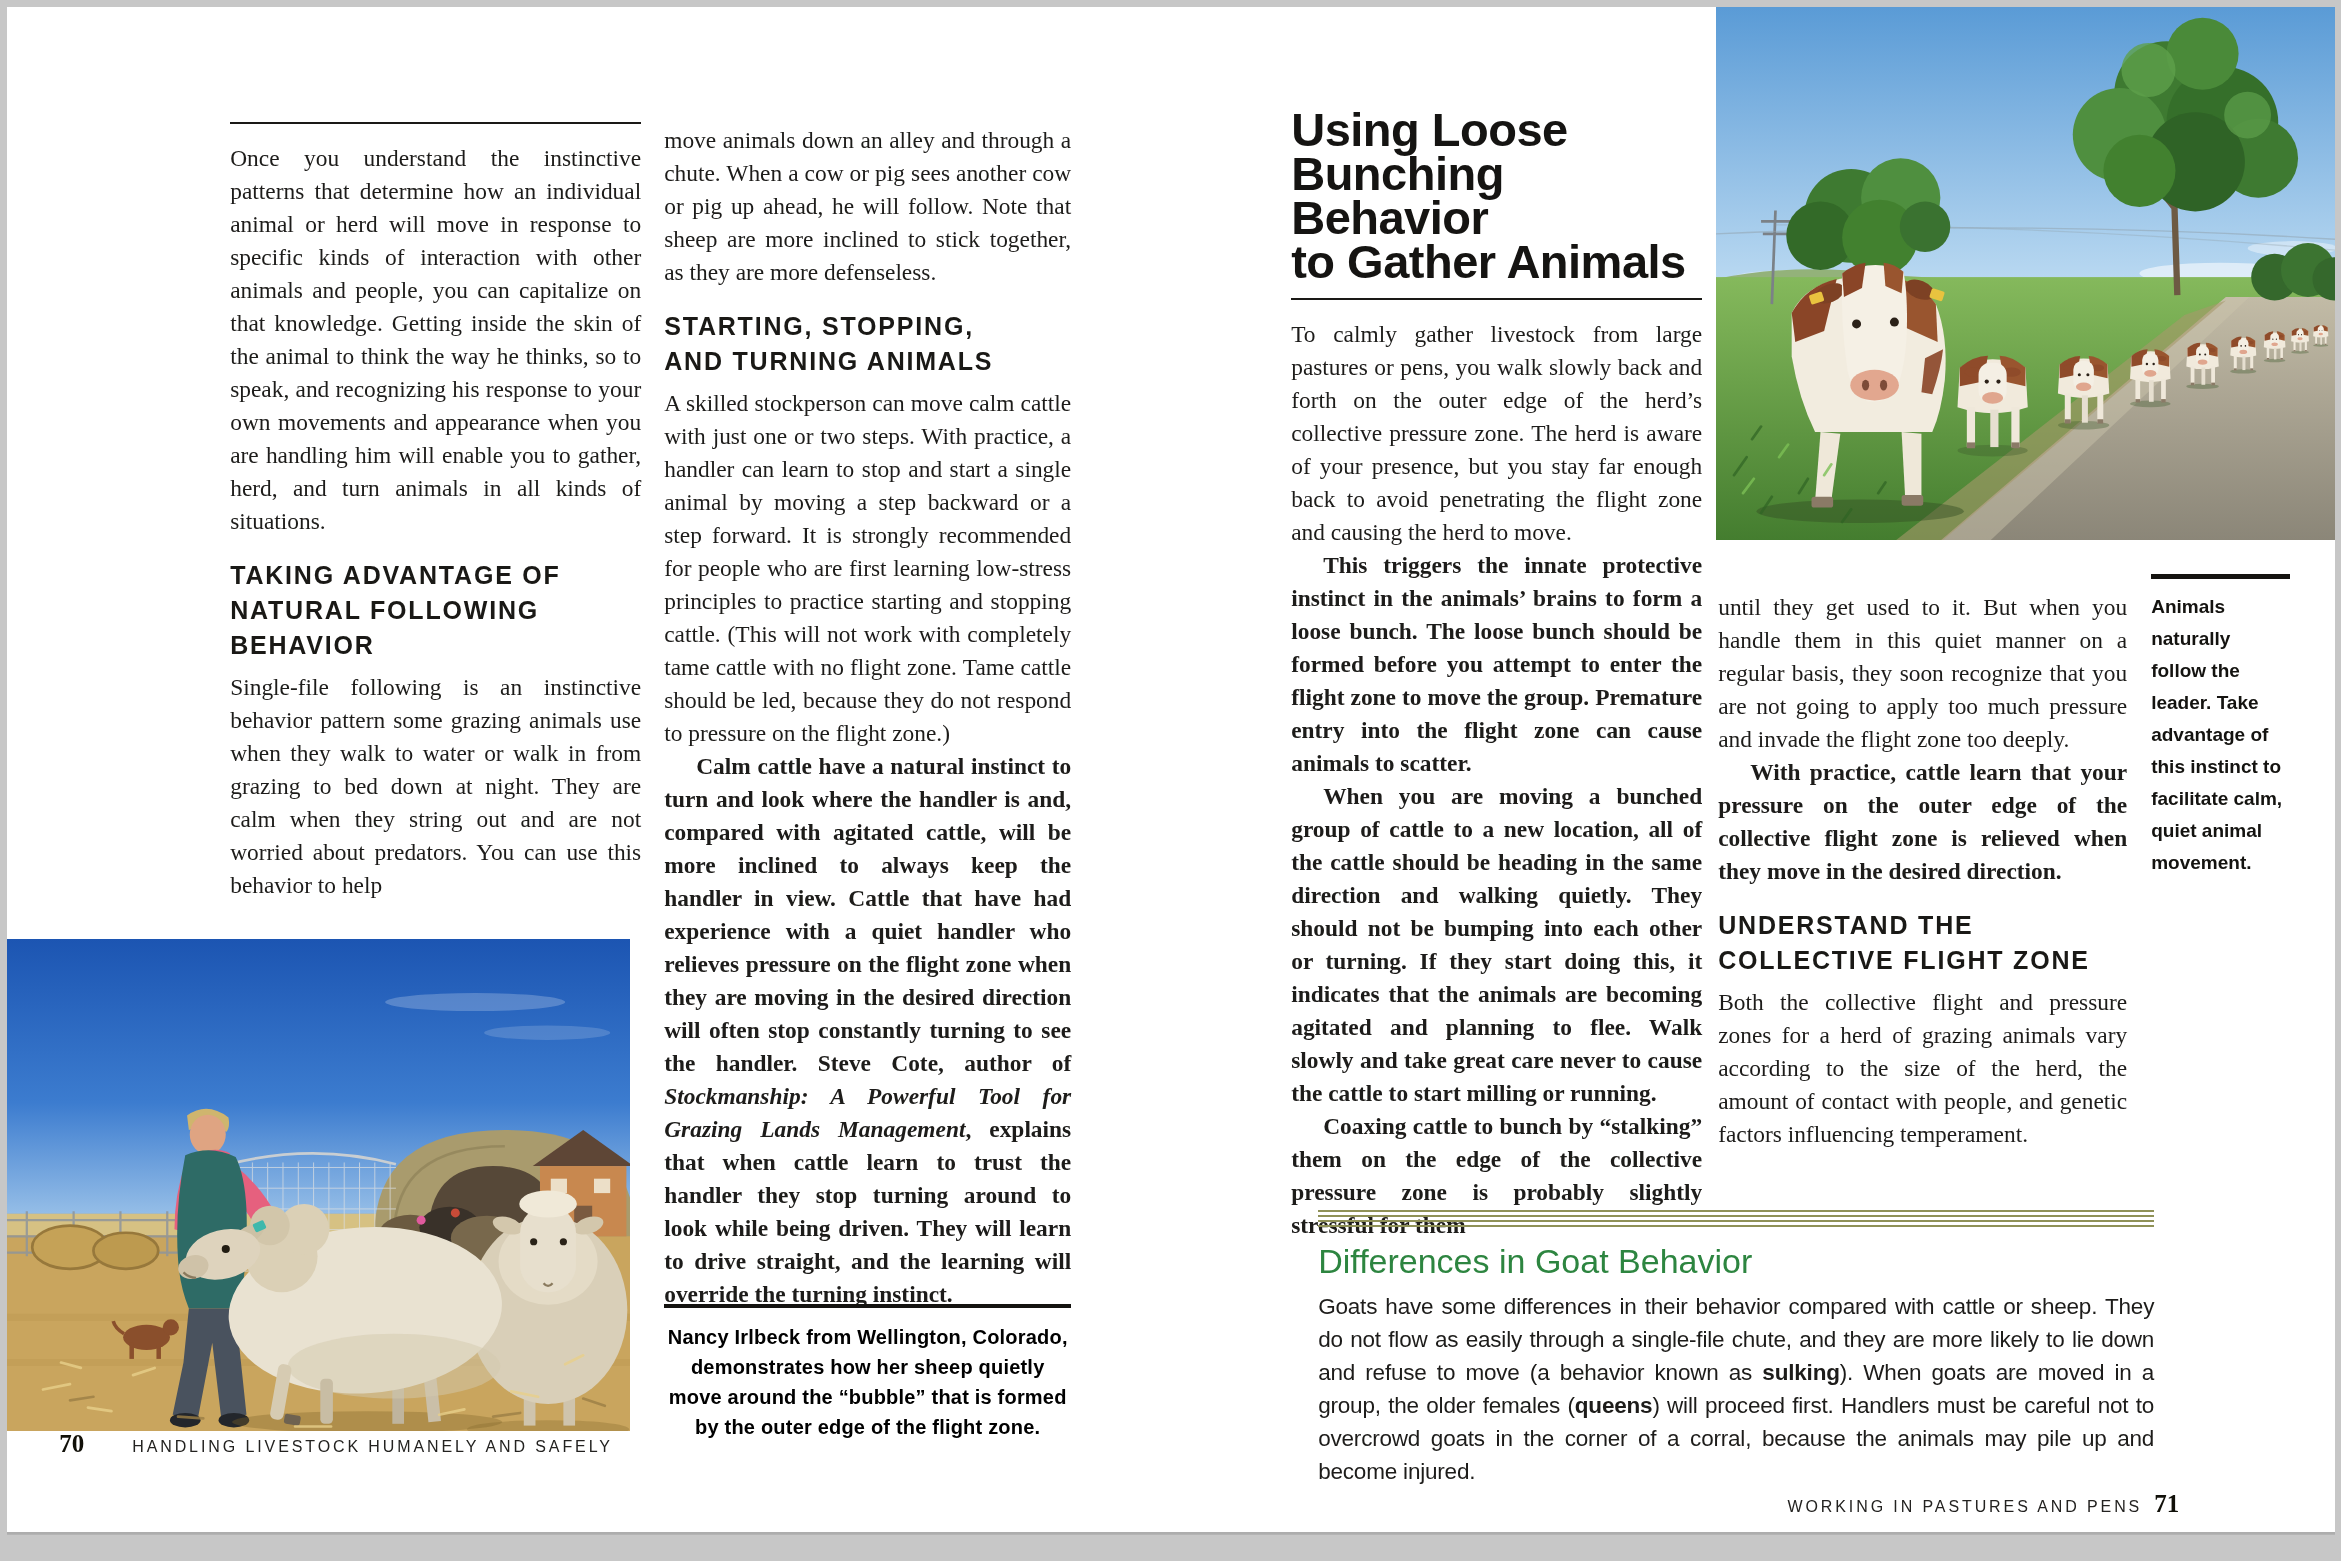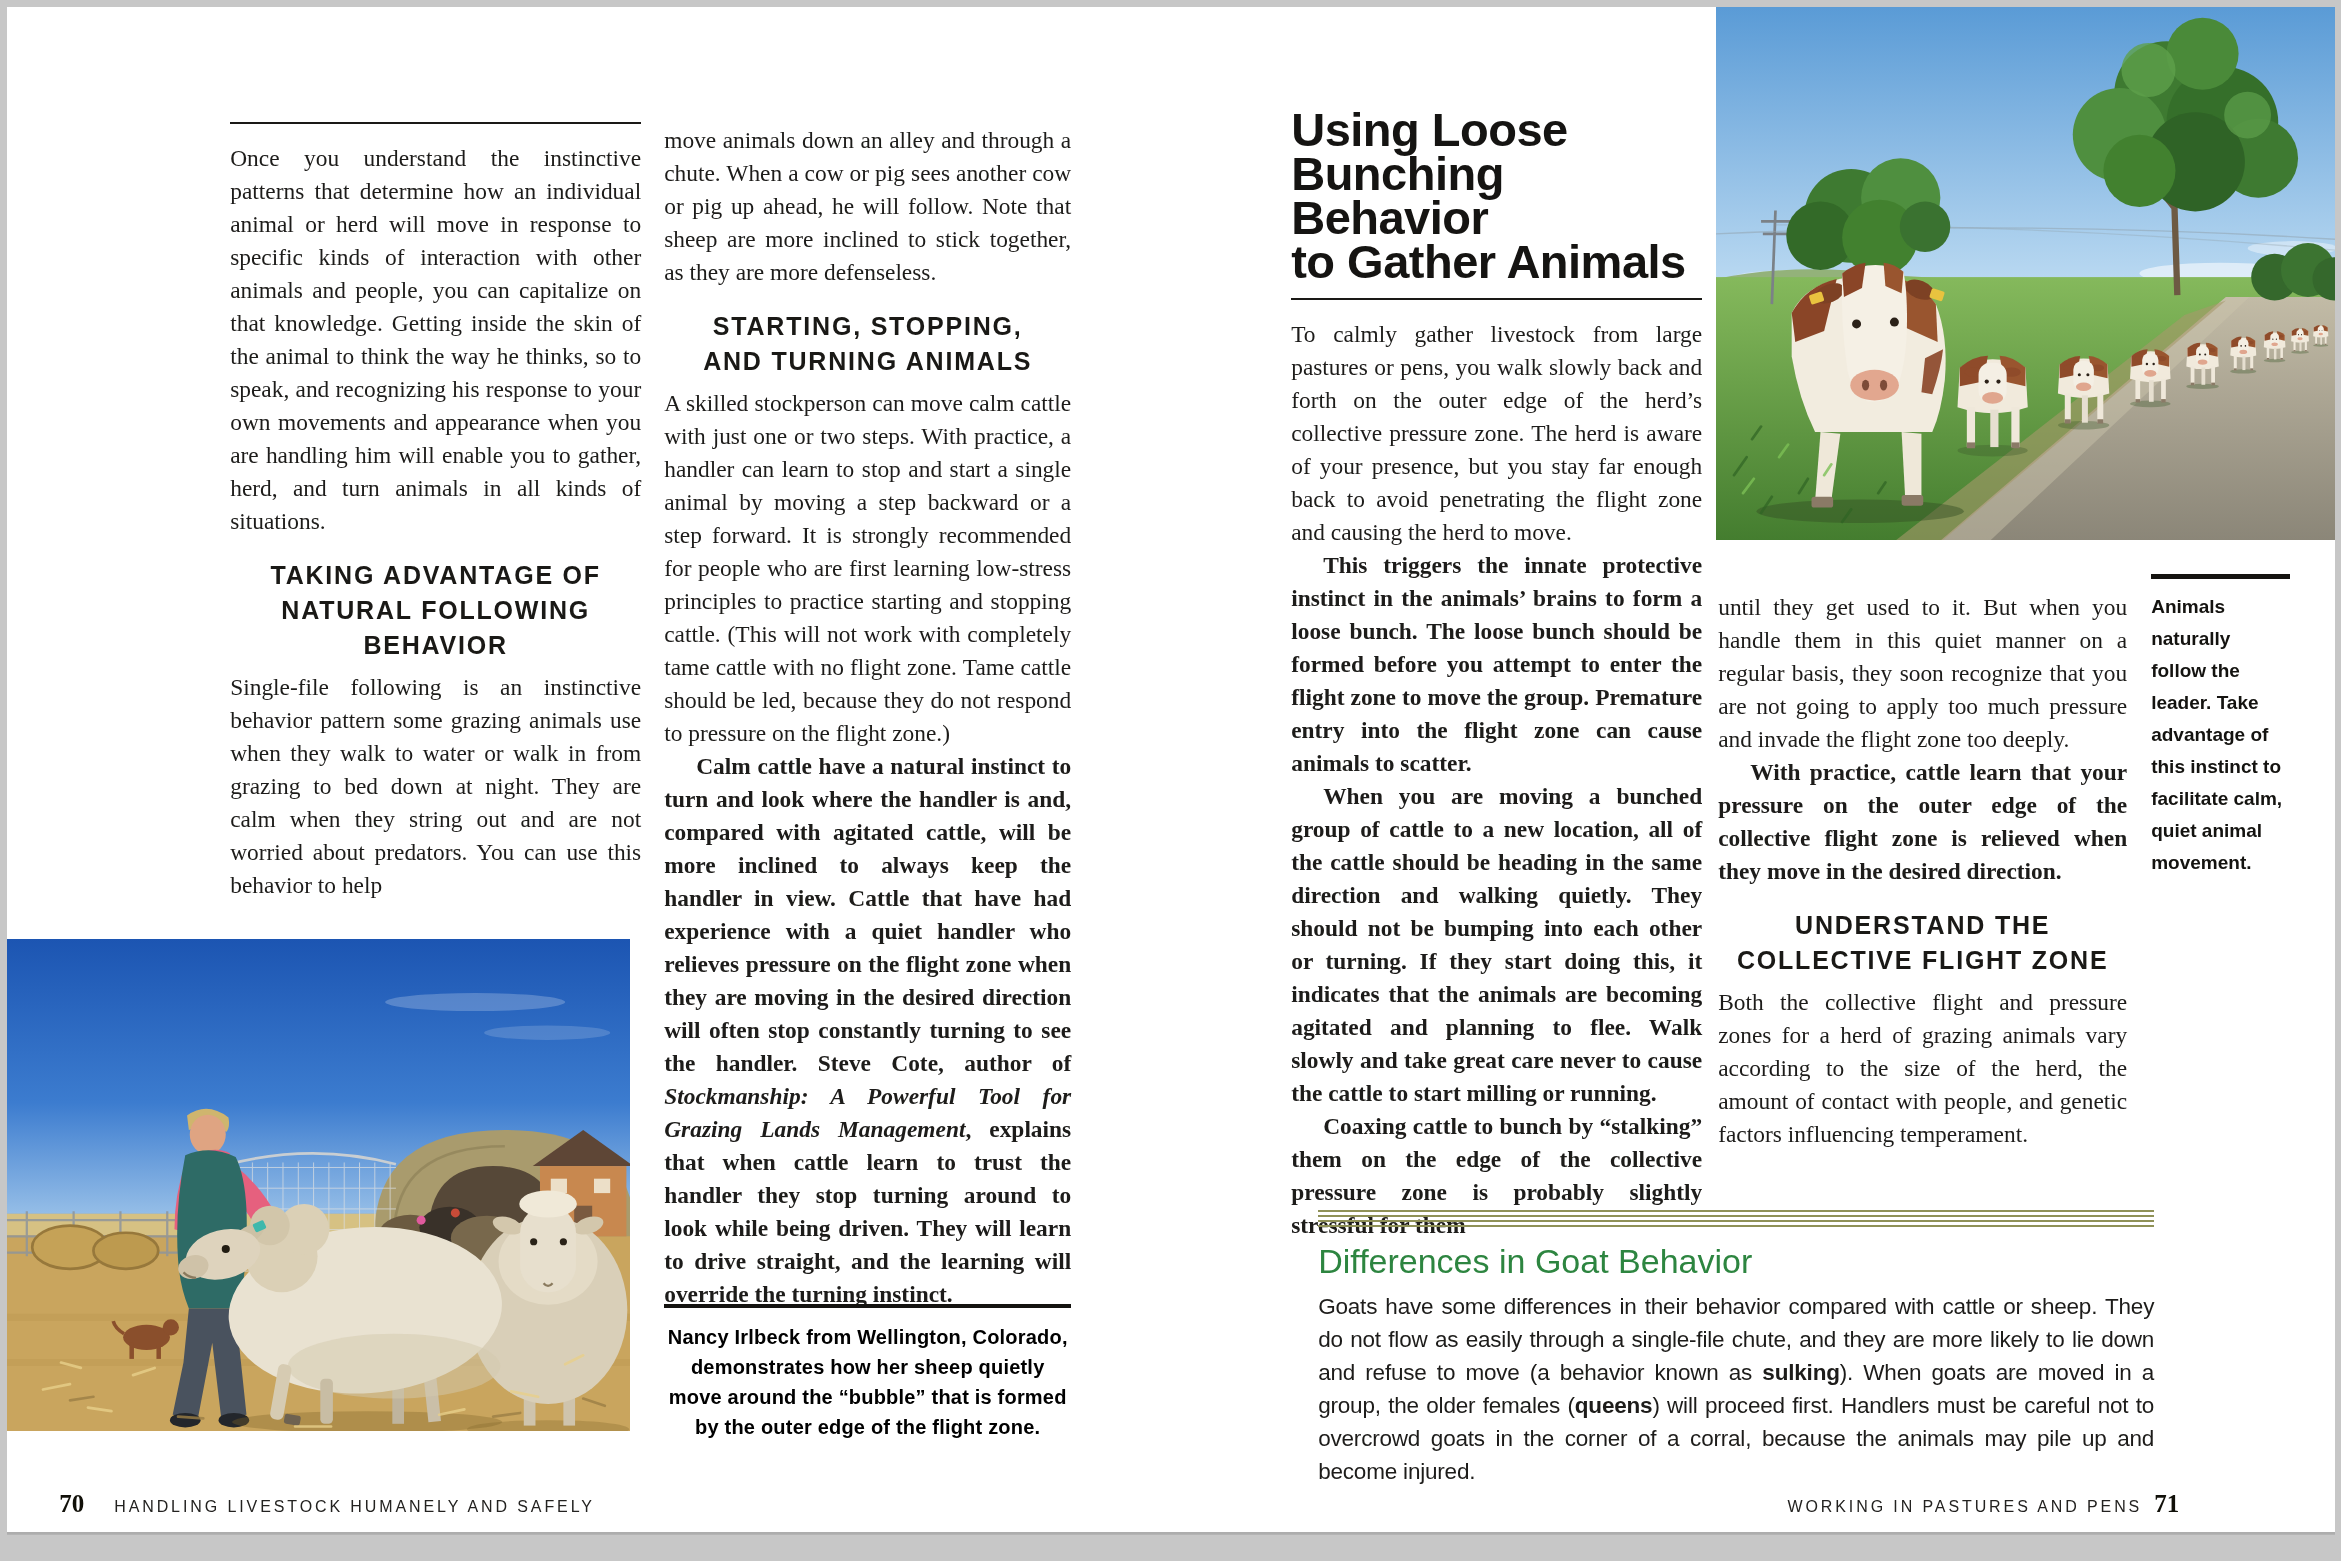--- a/index.html
+++ b/index.html
@@ -5,21 +5,21 @@
   html,body{margin:0;padding:0;background:#c7c7c7;width:2342px;height:1561px;overflow:hidden;}
   .page{position:absolute;left:7.2px;top:7.2px;width:2328px;height:1525px;background:#ffffff;box-shadow:0 2.7px 0 #adadad;}
   .abs{position:absolute;}
   
   .h1{font:bold 47px/44px "Liberation Sans",sans-serif;letter-spacing:-0.5px;color:#151412;margin:0;white-space:pre-line;}
   .headrule{height:2.7px;background:#1a1916;margin-top:13.5px;}
   .bodytxt p{font:23.4px/33px "Liberation Serif",serif;color:#1d1c1a;text-align:justify;margin:0;}
   .bodytxt p + p{margin-top:0;}
   .bodytxt p.ind{text-indent:32px;font-weight:bold;}
   .mt{margin-top:18px !important;}
-  .subhead{font:bold 25px/35px "Liberation Sans",sans-serif;letter-spacing:1.8px;color:#1a1916;margin:20px 0 8px 0;white-space:pre-line;text-align:center;}
+  .subhead{font:bold 25px/35px "Liberation Sans",sans-serif;letter-spacing:1.8px;color:#1a1916;margin:20px 0 8px 0;white-space:pre-line;}
   .caprule{height:3.6px;background:#141310;margin-bottom:14.4px;}
   .caption{font:bold 20px/30px "Liberation Sans",sans-serif;color:#000000;letter-spacing:0.2px;margin:0;text-align:center;}
   .sidecap{font:bold 19px/32px "Liberation Sans",sans-serif;color:#141310;margin:0;}
   .siderule{height:4.5px;background:#141310;margin-bottom:12.6px;}
   .goatrules{height:18px;background:repeating-linear-gradient(to bottom,#8f9157 0,#8f9157 1.8px,transparent 1.8px,transparent 5.1px);}
   .goathead{font:400 34px/40px "Liberation Sans",sans-serif;color:#2d8540;margin:12.6px 0 9px 0;}
   .goatbody{font:22.5px/33px "Liberation Sans",sans-serif;color:#1d1c1a;text-align:justify;letter-spacing:-0.2px;margin:0;}
   .goatbody b{font-weight:bold;}
   .footer{display:flex;align-items:baseline;}
   .fnum{font:bold 25px "Liberation Serif",serif;color:#111009;}
@@ -153,21 +153,21 @@
       <rect x="348" y="488" width="14" height="50" rx="5" fill="#c8bda4"></rect>
       <rect x="308" y="528" width="18" height="11" rx="3" fill="#6e6250" transform="rotate(10 317 533)"></rect>
     </g>
     <g stroke-linecap="round" opacity="0.8">
       <path d="M40 500 l30 -6 M90 520 l26 4 M140 484 l24 -8 M560 502 l30 6 M620 472 l20 -10 M320 541 l40 0 M480 528 l28 -6 M60 470 l22 6" stroke="#e8d08a" stroke-width="3" fill="none"></path>
       <path d="M70 512 l26 -4 M190 530 l28 2 M540 530 l30 -4 M640 510 l24 8" stroke="#9c7f46" stroke-width="3" fill="none"></path>
     </g>
   </svg>
   </div>
 
-  <div class="abs footer" style="left:52px;top:1483px;gap:30px;">
+  <div class="abs footer" style="left:52px;top:1423px;gap:48px;">
     <span class="fnum">70</span>
     <span class="flabel">HANDLING LIVESTOCK HUMANELY AND SAFELY</span>
   </div>
 
   <div class="abs bodytxt" style="left:1284px;top:101px;width:411px;">
     <h1 class="h1">Using Loose
 Bunching Behavior
 to Gather Animals</h1>
     <div class="headrule"></div>
     <p class="mt">To calmly gather livestock from large pastures or pens, you walk slowly back and forth on the outer edge of the herd’s collective pressure zone. The herd is aware of your presence, but you stay far enough back to avoid penetrating the flight zone and causing the herd to move.</p>

